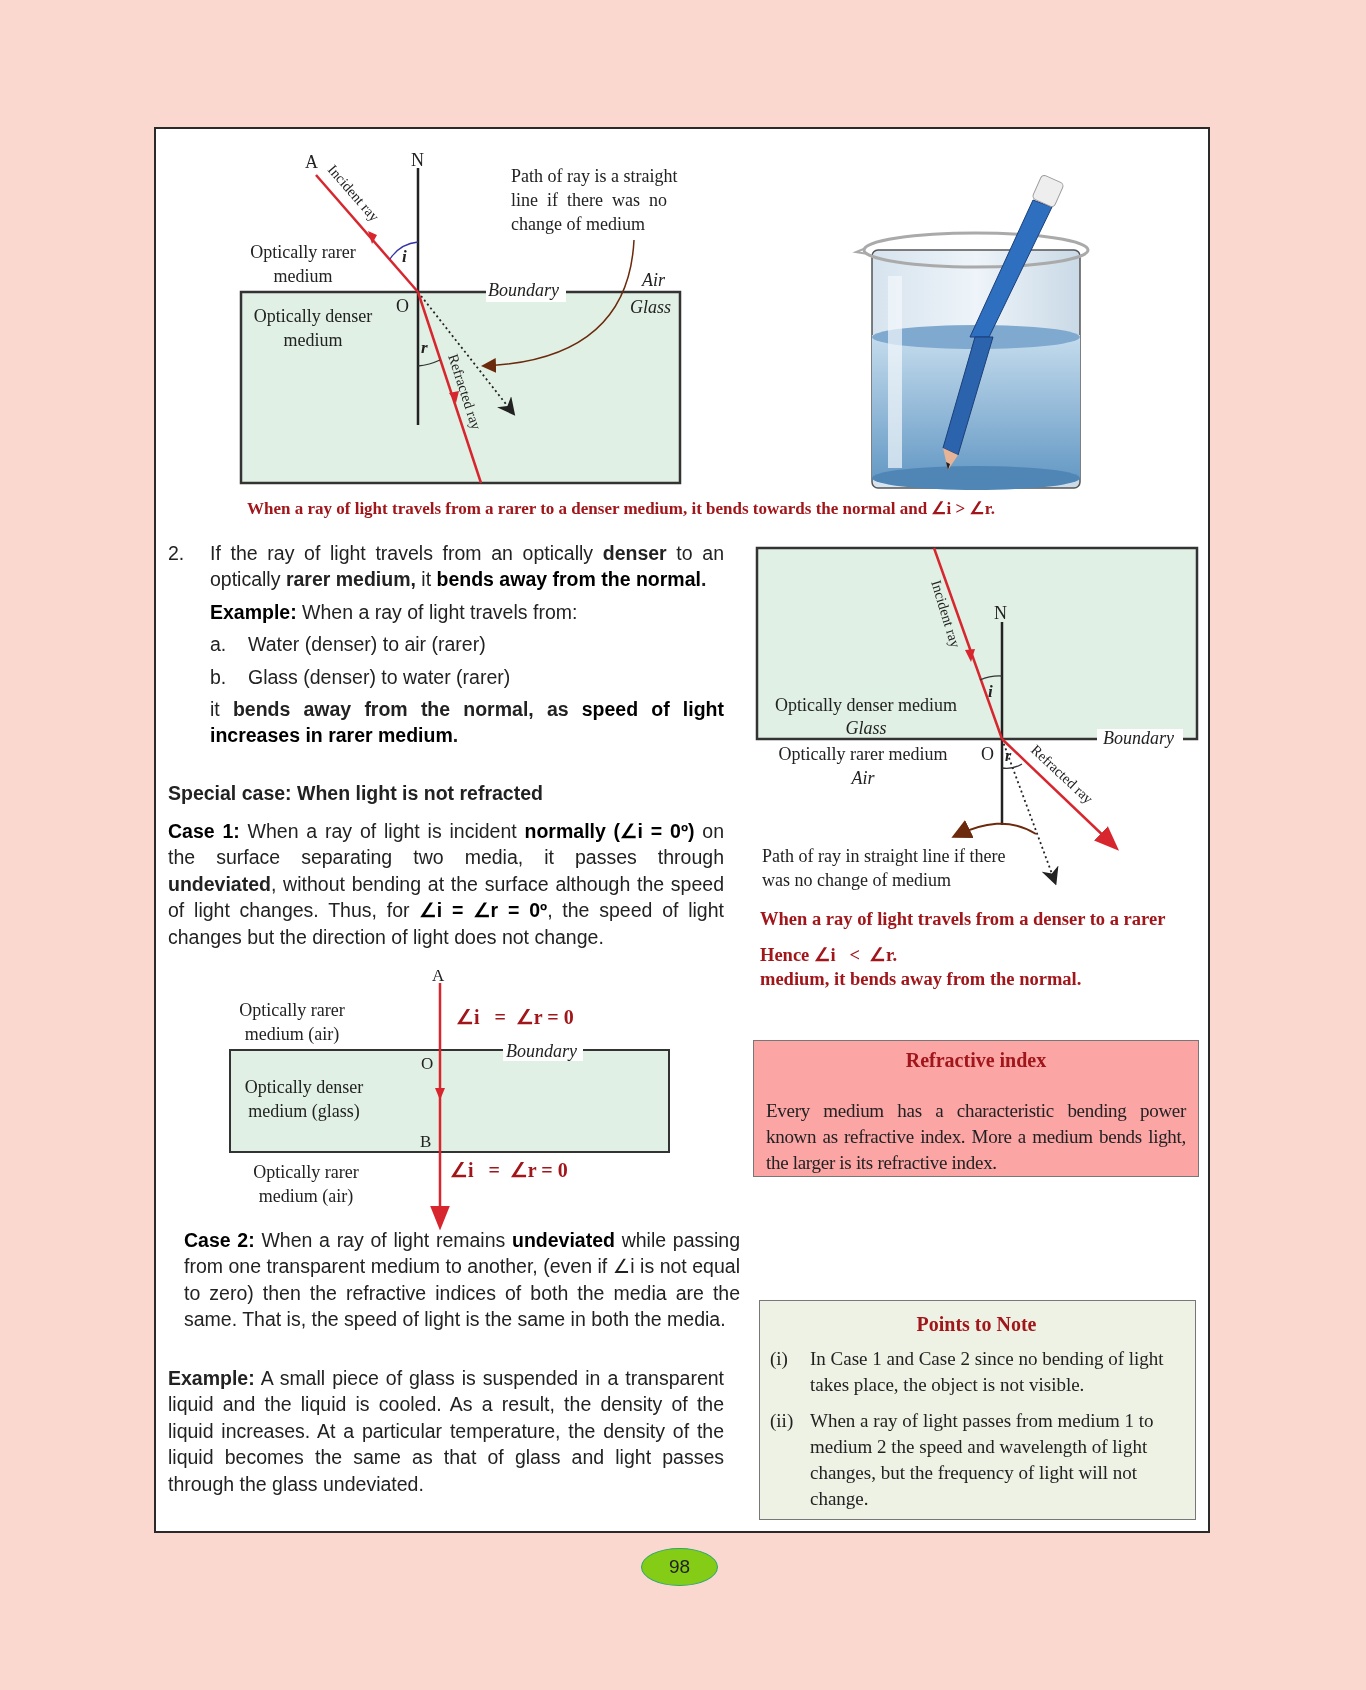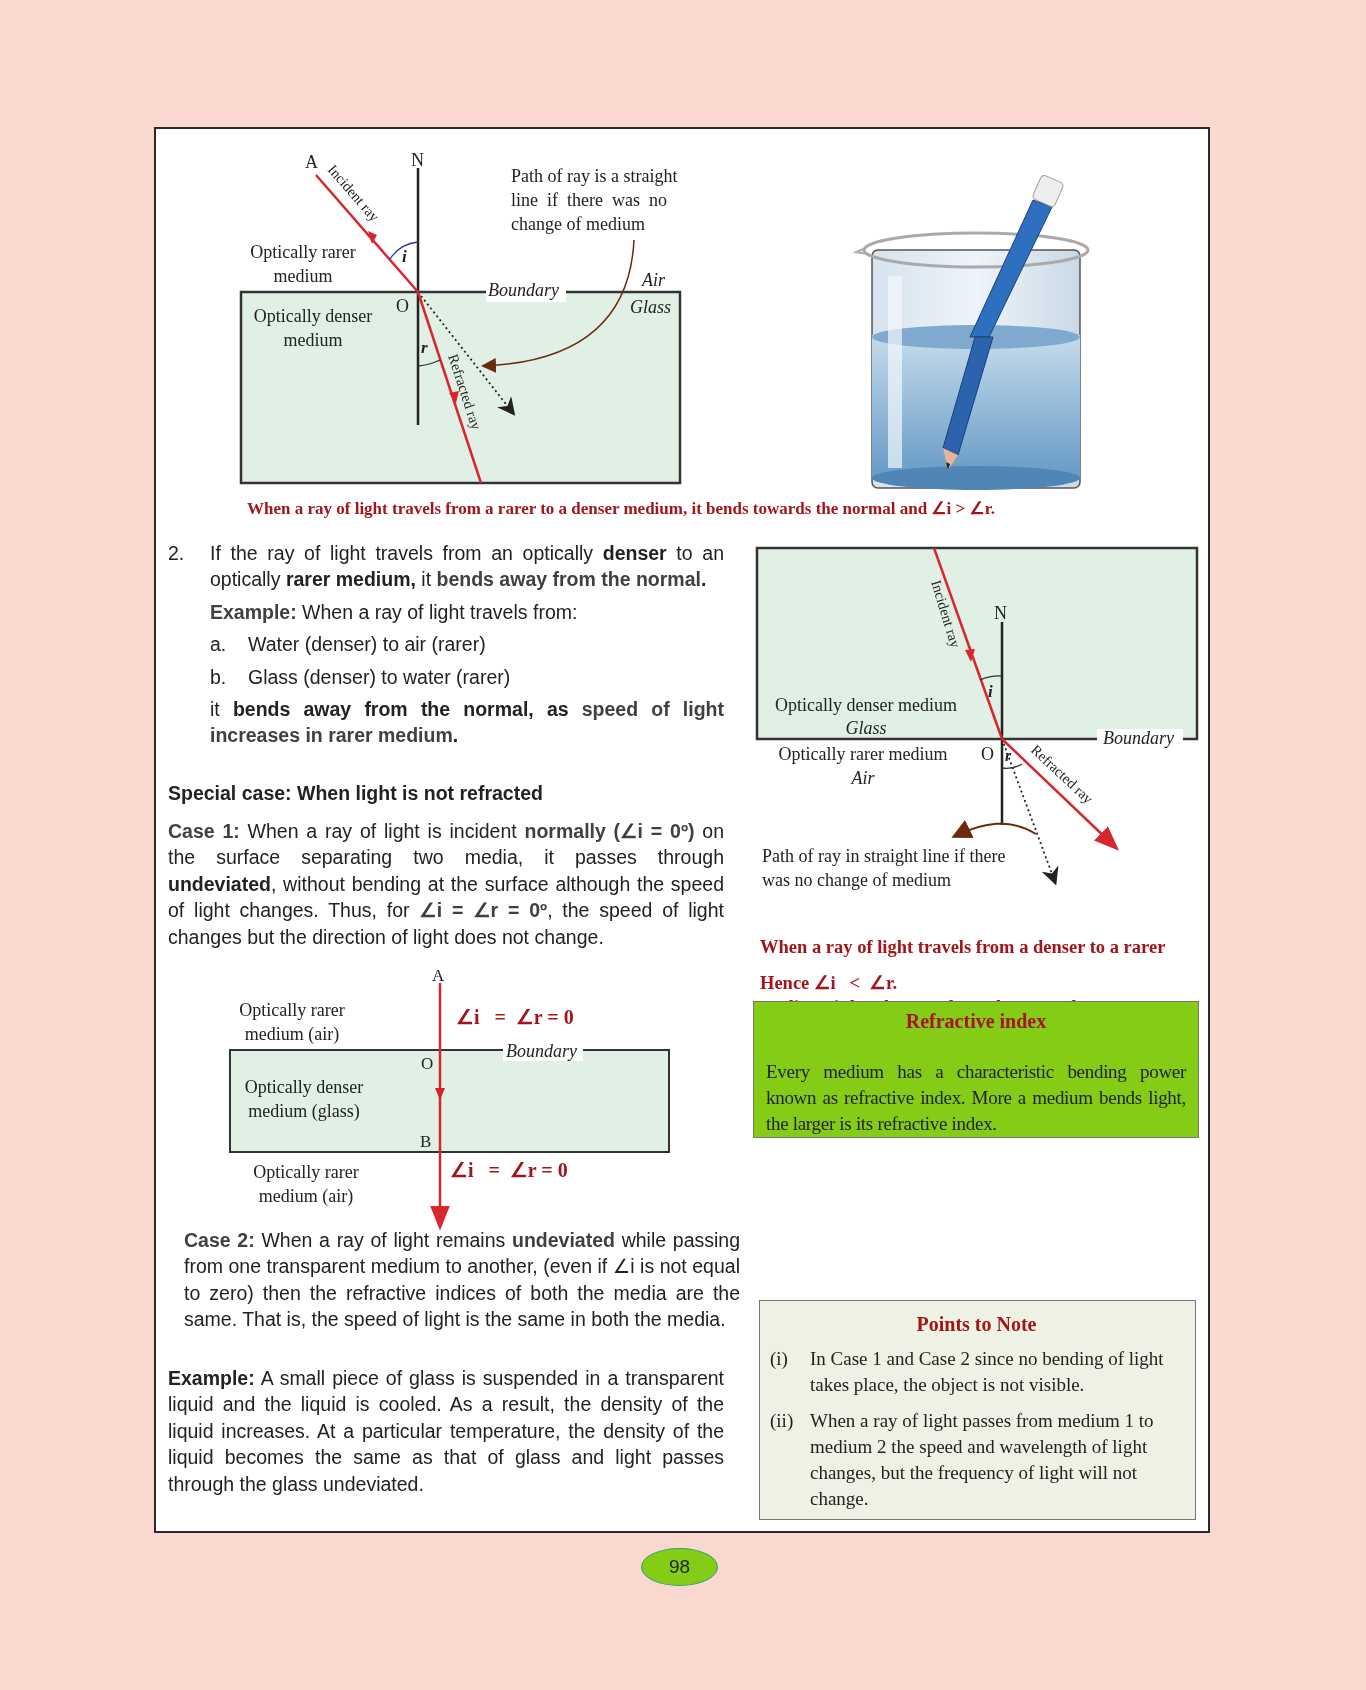--- a/index.html
+++ b/index.html
@@ -2,21 +2,21 @@
 <html><head>
 <meta charset="utf-8">
 <style>
   * { box-sizing: border-box; margin: 0; padding: 0; }
   html, body { width: 1366px; height: 1690px; }
   body { background: #fad7cf; position: relative; overflow: hidden; font-family: "Liberation Sans", sans-serif; color: #222; }
   .frame { position: absolute; left: 154px; top: 127px; width: 1056px; height: 1406px; background: #fff; border: 2px solid #2a2a2a; }
   .abs { position: absolute; }
   .serif { font-family: "Liberation Serif", serif; }
   .maroon { color: #a1161a; }
-  .pink { color: #404040; }
+  .pink { color: #000000; }
   .b { font-weight: bold; }
   svg text { font-family: "Liberation Serif", serif; }
   .body-text { position: absolute; font-family: "Liberation Sans", sans-serif; font-size: 19.5px; line-height: 26.4px; color: #222; text-align: justify; }
   .body-text p { margin: 0; }
   .caption { position: absolute; font-family: "Liberation Serif", serif; font-weight: bold; color: #a1161a; font-size: 17px; white-space: nowrap; }
   .box { position: absolute; border: 1.5px solid #777; font-family: "Liberation Serif", serif; color: #222; }
   .box h3 { font-family: "Liberation Serif", serif; color: #a1161a; font-size: 20px; text-align: center; font-weight: bold; }
   .page-badge { position: absolute; left: 641px; top: 1548px; width: 77px; height: 38px; border: 1.5px solid #2aa76a; border-radius: 50%; background: #84cc16; text-align: center; line-height: 35px; font-size: 19px; font-family: "Liberation Sans", sans-serif; color: #222; }
 </style>
 </head>
@@ -167,27 +167,27 @@
 </div>
 
 <div class="body-text" style="left:184px;top:1227px;width:556px;">
   <span class="b pink">Case 2:</span><span> When a ray of light remains </span><span class="b pink">undeviated</span><span> while passing from one transparent medium to another, (even if ∠i is not equal to zero) then the refractive indices of both the media are the same. That is, the speed of light is the same in both the media.</span>
 </div>
 
 <div class="body-text" style="left:168px;top:1365px;width:556px;">
   <span class="b">Example:</span><span> A small piece of glass is suspended in a transparent liquid and the liquid is cooled. As a result, the density of the liquid increases. At a particular temperature, the density of the liquid becomes the same as that of glass and light passes through the glass undeviated.</span>
 </div>
 
-<div class="abs serif b maroon" style="left:760px;top:907px;width:450px;font-size:18.5px;line-height:24px;margin-top:28px;">
+<div class="abs serif b maroon" style="left:760px;top:907px;width:450px;font-size:18.5px;line-height:24px;">
   <div>When a ray of light travels from a denser to a rarer</div>
   <div style="margin-top:12px;white-space:pre;">Hence ∠i   &lt;  ∠r.</div>
   <div>medium, it bends away from the normal.</div>
 </div>
 
-<div class="box" style="left:753px;top:1001px;width:446px;height:137px;background:#84cc16;padding:8px 12px 0 12px;">
+<div class="box" style="left:753px;top:1040px;width:446px;height:137px;background:#fca5a5;padding:8px 12px 0 12px;">
   <h3>Refractive index</h3>
   <p style="font-size:19px;line-height:26px;margin-top:26px;text-align:justify;letter-spacing:-0.3px;">Every medium has a characteristic bending power known as refractive index. More a medium bends light, the larger is its refractive index.</p>
 </div>
 
 <div class="box" style="left:759px;top:1300px;width:437px;height:220px;background:#eef2e4;padding:12px 12px 0 10px;">
   <h3>Points to Note</h3>
   <div style="display:flex;font-size:19px;line-height:26px;margin-top:10px;">
     <span style="width:40px;flex:none;">(i)</span>
     <span style="flex:1;">In Case 1 and Case 2 since no bending of light takes place, the object is not visible.</span>
   </div>

